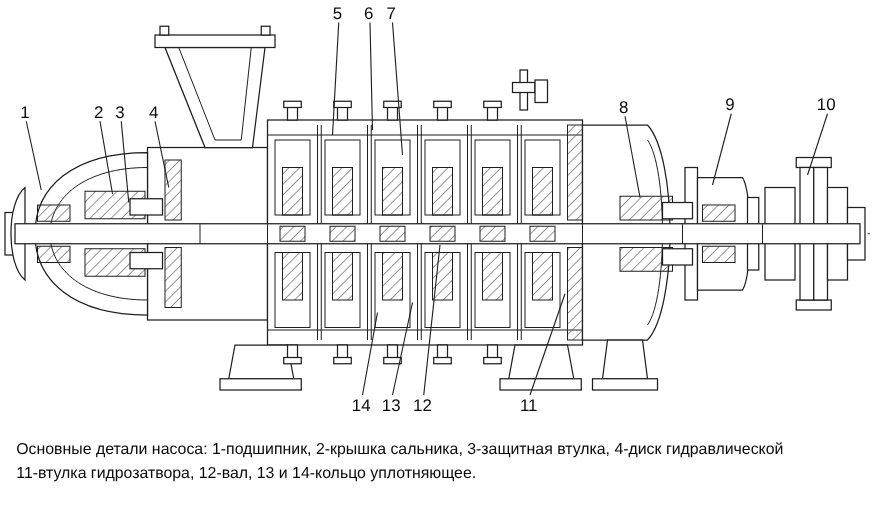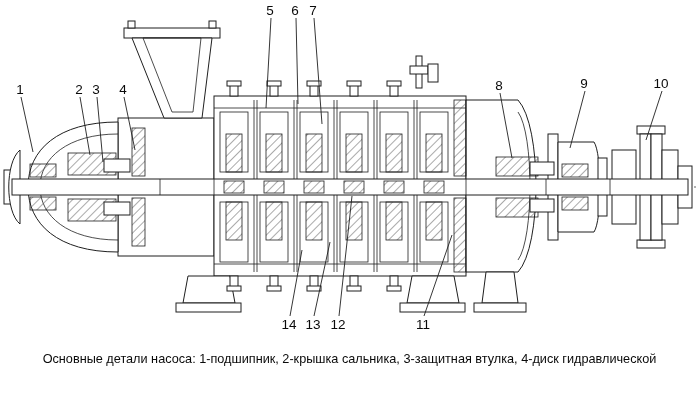--- a/index.html
+++ b/index.html
@@ -8,21 +8,21 @@
     font-family:"Liberation Sans", sans-serif;color:#000;overflow:hidden;
   }
   .drawing{display:block;}
   .part{fill:#ffffff;stroke:#1f1f1f;stroke-width:1;}
   .hatch{fill:url(#hatchp);stroke:#1f1f1f;stroke-width:0.8;}
   .nofill{fill:none;stroke:#1f1f1f;stroke-width:0.8;}
   .leader{stroke:#1f1f1f;stroke-width:0.9;fill:none;}
   .cl{stroke:#3a3a3a;stroke-width:0.8;stroke-dasharray:14 3 3 3;}
   .callout{font-size:13.5px;fill:#0a0a0a;font-family:"Liberation Sans",sans-serif;}
   .caption{
-    padding:8px 14px 0 13px;font-size:12.7px;line-height:19px;color:#0a0a0a;text-align:center;
+    padding:8px 14px 0 13px;font-size:12.7px;line-height:19px;color:#0a0a0a;
   }
 </style>
 </head>
 <body>
 
 <div class="page">
 
   <svg class="drawing" width="700" height="342" viewBox="0 0 700 342">
     <defs>
       <pattern id="hatchp" width="6" height="6" patternUnits="userSpaceOnUse" patternTransform="rotate(45)">
@@ -243,15 +243,16 @@
       <text class="callout" x="661" y="88">10</text>
       <text class="callout" x="423" y="329">11</text>
       <text class="callout" x="338" y="329">12</text>
       <text class="callout" x="313" y="329">13</text>
       <text class="callout" x="289" y="329">14</text>
     </g>
   </svg>
 
   <div class="caption">
     <div>Основные детали насоса: 1-подшипник, 2-крышка сальника, 3-защитная втулка, 4-диск гидравлической</div>
+    <div>11-втулка гидрозатвора, 12-вал, 13 и 14-кольцо уплотняющее.</div>
   </div>
 
 </div>
 
 </body></html>

